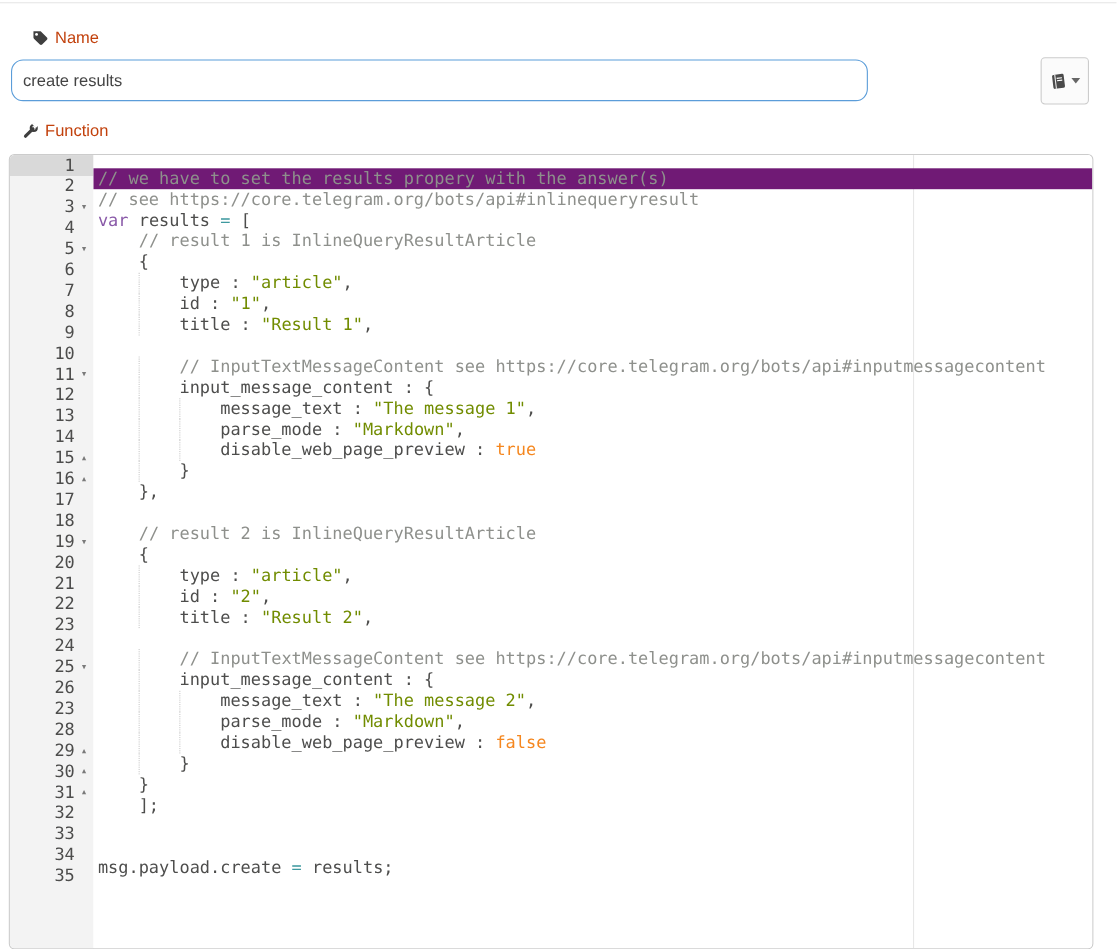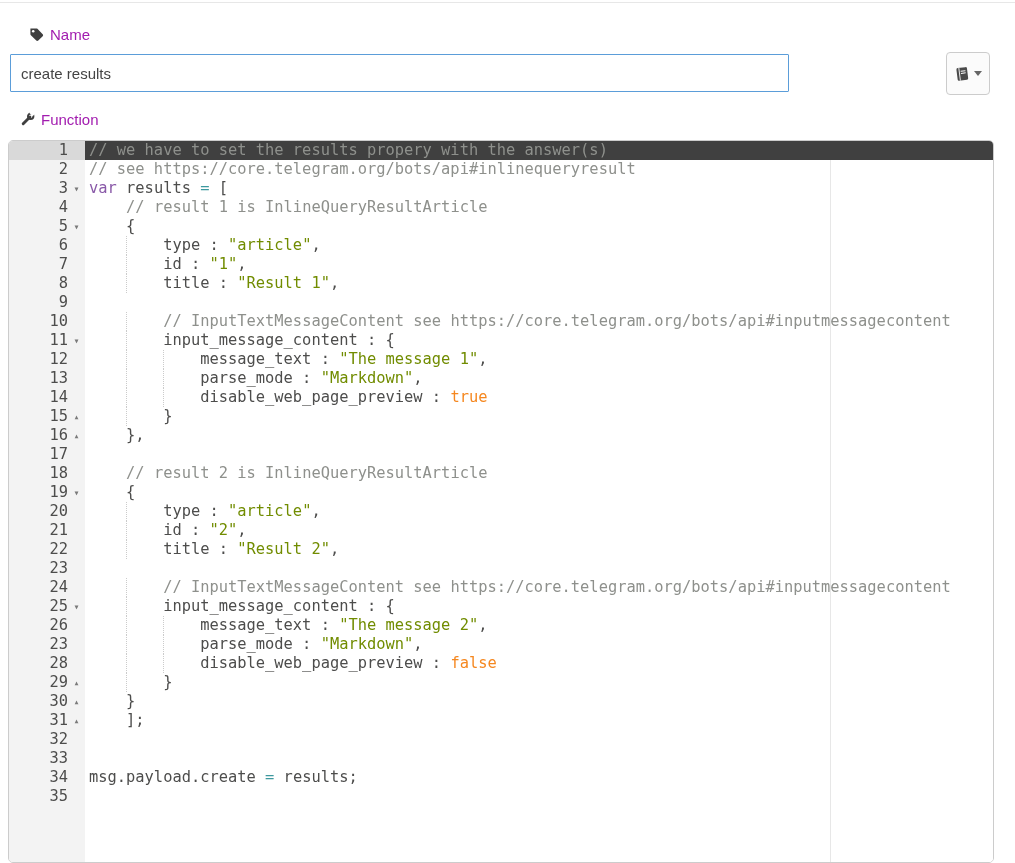--- a/index.html
+++ b/index.html
@@ -1,28 +1,28 @@
 <!DOCTYPE html>
 <html><head>
 <meta charset="utf-8">
 <style>
   * { margin:0; padding:0; box-sizing:border-box; }
   html,body { width:1015px; height:863px; background:#ffffff; overflow:hidden;
               font-family:"Liberation Sans", sans-serif; }
   .top-line { position:absolute; top:2px; left:0; width:1015px; height:1px; background:#e7e7e7; }
 
   .field-label { position:absolute; display:flex; align-items:center; gap:6px;
-                 font-size:15px; color:#a21caf; }
+                 font-size:15px; color:#c2410c; }
   .field-label svg { display:block; }
 
   #name-label { top:26px; left:29px; }
   #function-label { top:111px; left:20px; }
 
   #name-input { position:absolute; top:54px; left:10px; width:779px; height:38px;
-                border:1px solid #5b9dd9; border-radius:1px; background:#fff;
+                border:1px solid #5b9dd9; border-radius:11px; background:#fff;
                 font-family:"Liberation Sans", sans-serif; font-size:15px; color:#444;
                 padding:0 10px; outline:none; }
 
   #lib-button { position:absolute; top:52px; left:946px; width:44px; height:43px;
                 border:1px solid #ccc; border-radius:4px; background:#fbfbfb;
                 display:flex; align-items:center; justify-content:center; gap:4px;
                 cursor:pointer; }
   .caret-down { width:0; height:0; border-left:4px solid transparent;
                 border-right:4px solid transparent; border-top:5px solid #666; }
 
@@ -36,21 +36,21 @@
                  position:relative; }
   .gutter-cell.active { background:#d9d9d9; }
   .fold { position:absolute; right:2px; top:0; width:13px; text-align:center;
           font-size:10px; line-height:19px; color:#7a7a7a; cursor:pointer; }
   .scroller { flex:1; position:relative; background:#fff;
               font-family:"DejaVu Sans Mono", monospace; font-size:15.4px; color:#4d4d4c; }
   .print-margin { position:absolute; top:0; bottom:0; left:calc(4px + 80ch);
                   width:1px; background:#e7e7e7; }
   .code-line { height:19px; line-height:19px; white-space:pre; padding-left:4px;
                position:relative; }
-  .code-line.active { background:#404040; }
+  .code-line.active { background:#701a75;margin-top:12px; }
   .guide { position:absolute; top:0; bottom:0; width:0; border-left:1px dotted #cbcbcb; }
 
   .tok-plain    { color:#4d4d4c; }
   .tok-comment  { color:#8e908c; }
   .tok-string   { color:#718c00; }
   .tok-keyword  { color:#8959a8; }
   .tok-operator { color:#3e999f; }
   .tok-constant { color:#f5871f; }
 </style>
 </head>

